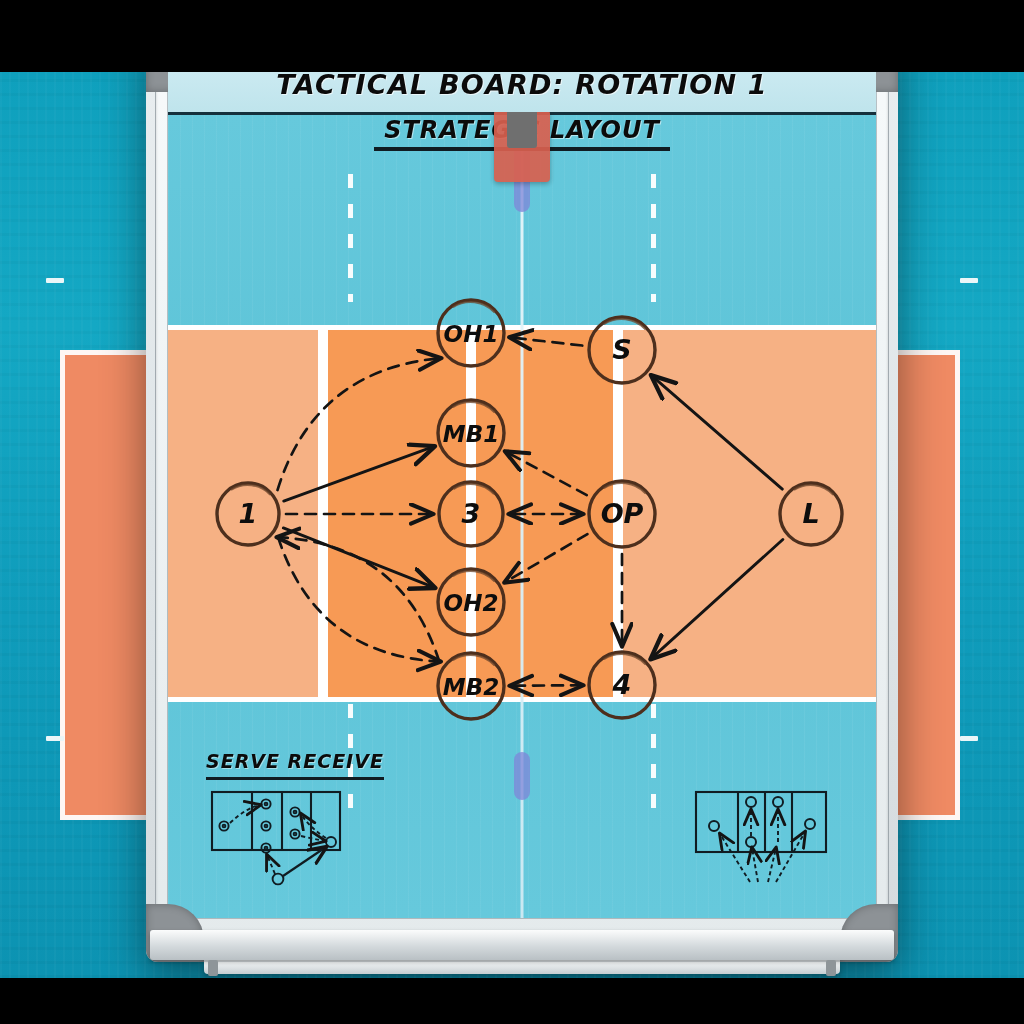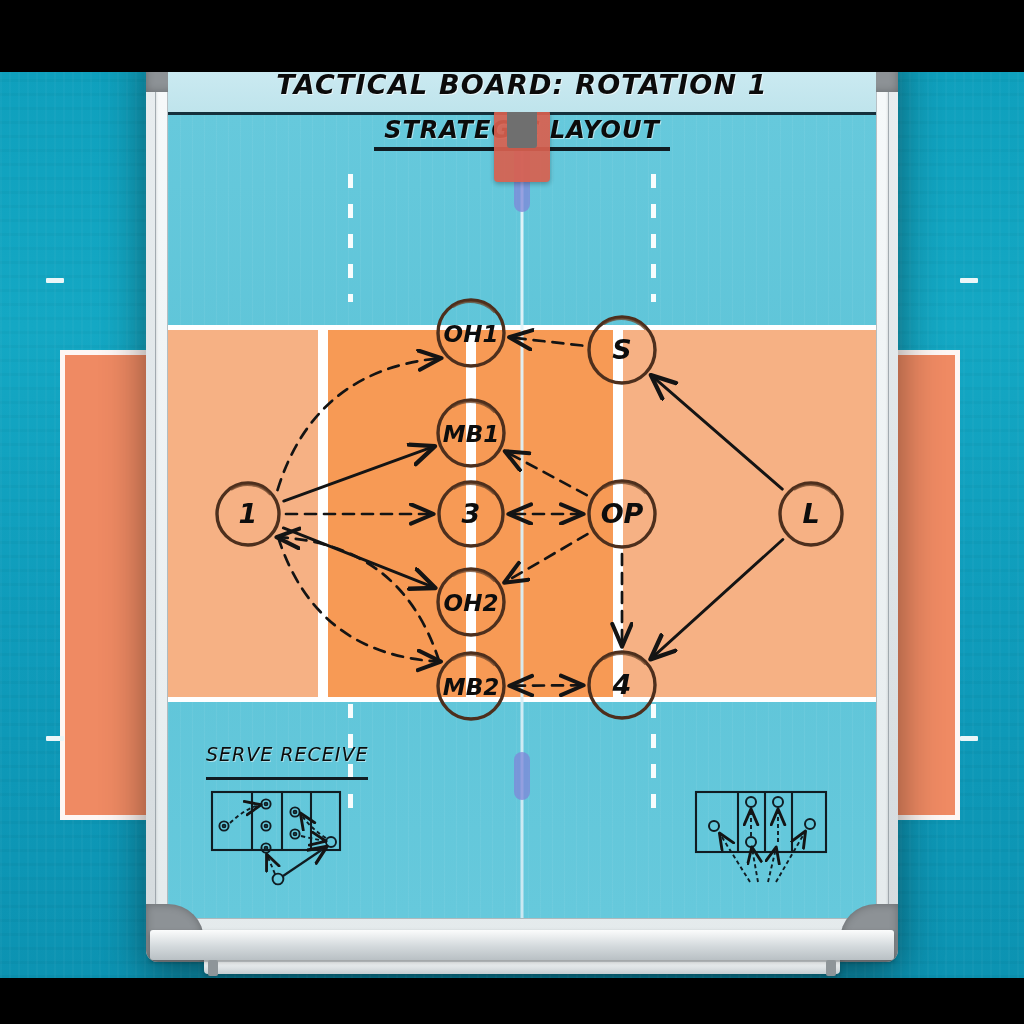--- a/index.html
+++ b/index.html
@@ -146,22 +146,22 @@
   .zone-line{position:absolute;top:0;bottom:0;width:5px;background:#fff;}
 
   
   .overlay{position:absolute;inset:0;z-index:10;}
 
   
   .note{
     position:absolute;z-index:12;
   }
   .note-title{
-    font-weight:normal;font-style:italic;font-size:19px;letter-spacing:1px;color:#0b0b0b;
-    border-bottom:3px solid #101c22;padding-bottom:12px;display:inline-block;
+    font-weight:bold;font-style:italic;font-size:19px;letter-spacing:1px;color:#0b0b0b;
+    border-bottom:3px solid #101c22;padding-bottom:5px;display:inline-block;
     text-shadow:1px 1px 0 rgba(255,255,255,.45);
   }
   .mini{margin-top:6px;}
 
   
   .tray{
     position:absolute;left:4px;right:4px;bottom:2px;height:30px;
     background:linear-gradient(180deg,#fbfcfc,#d3d9dc 55%,#b9c0c4);
     border-radius:3px;box-shadow:0 2px 4px rgba(0,0,0,.28);
     z-index:5;

